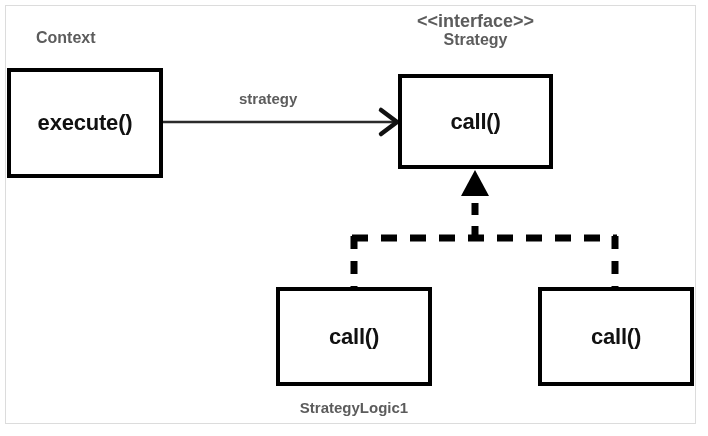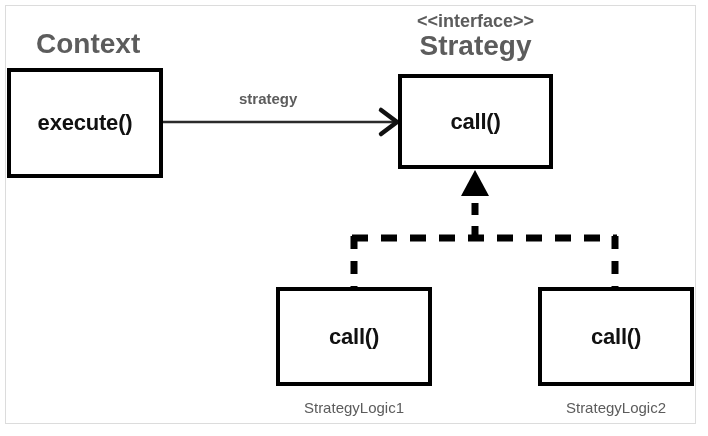--- a/index.html
+++ b/index.html
@@ -52,39 +52,39 @@
     font-size: 22px;
     font-weight: bold;
     color: #111111;
     letter-spacing: -0.2px;
     line-height: 1;
     white-space: nowrap;
   }
   
   .class-title {
     position: absolute;
-    font-size: 28px;
+    font-size: 16px;
     font-weight: bold;
     color: #5c5c5c;
     line-height: 1;
     white-space: nowrap;
   }
   .stereotype {
     position: absolute;
     font-size: 18px;
     font-weight: bold;
     color: #5c5c5c;
     line-height: 1;
     white-space: nowrap;
     text-align: center;
   }
   .sub-title {
     position: absolute;
     font-size: 15px;
-    font-weight: normal;
+    font-weight: bold;
     color: #5c5c5c;
     line-height: 1;
     white-space: nowrap;
     text-align: center;
   }
   .edge-label {
     position: absolute;
     font-size: 15px;
     font-weight: bold;
     color: #5c5c5c;
@@ -149,17 +149,16 @@
   <div class="class-box" id="box-logic1">
     <span class="class-member">call()</span>
   </div>
 
   <div class="class-box" id="box-logic2">
     <span class="class-member">call()</span>
   </div>
 
   <div class="sub-title" id="title-logic1">StrategyLogic1</div>
 
-  <div class="sub-title" id="title-logic2">StrategyLogic2</div>
 
   <div class="edge-label" id="label-strategy">strategy</div>
 
 </div>
 
 </body></html>

